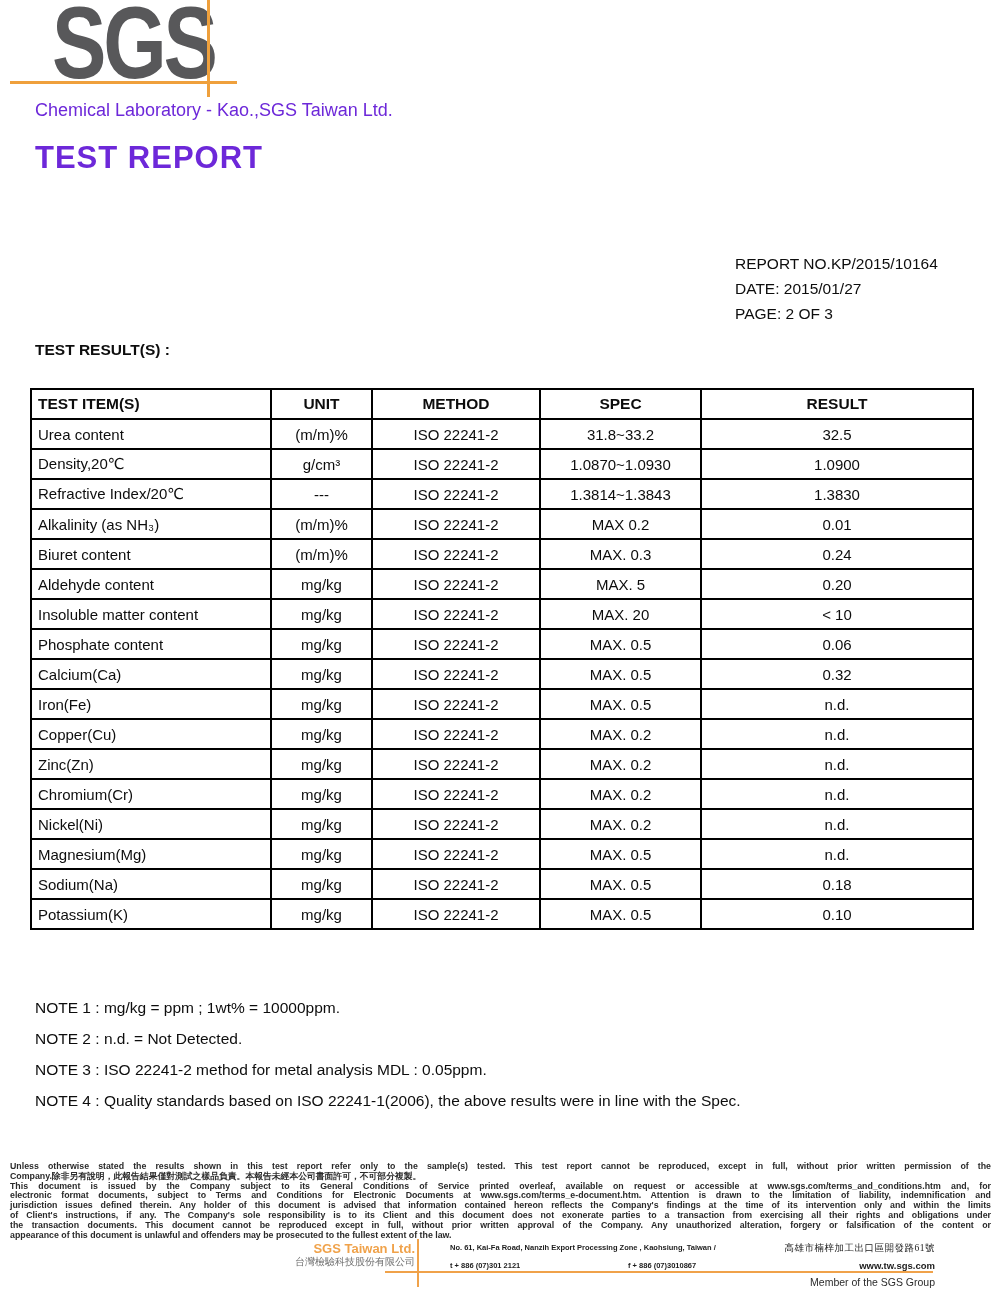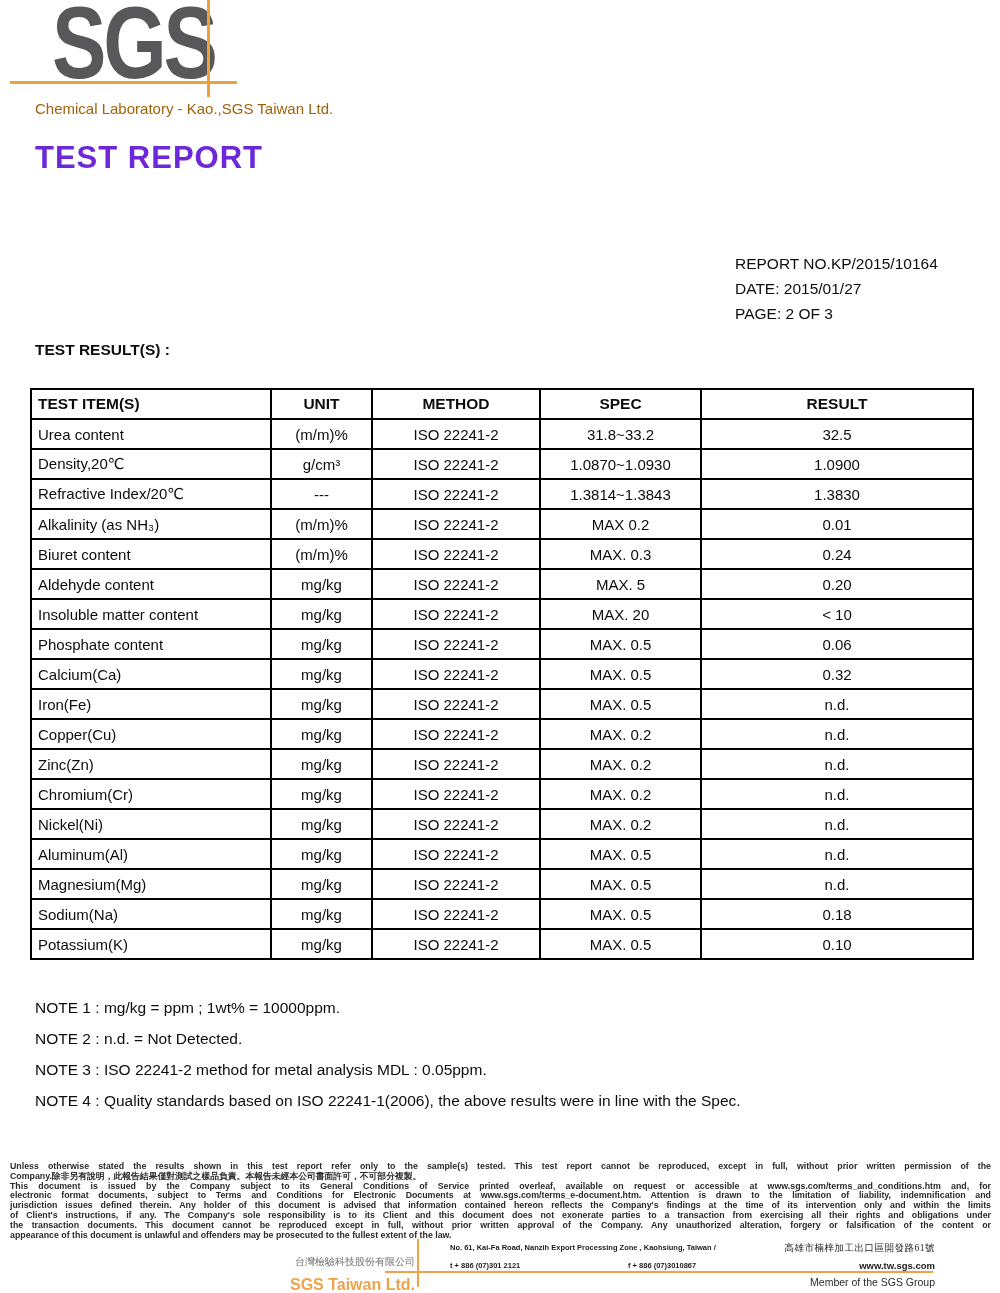--- a/index.html
+++ b/index.html
@@ -6,21 +6,21 @@
   html,body { background:#fff; }
   body { font-family:"Liberation Sans","DejaVu Sans",sans-serif; color:#111; }
   .page { position:relative; width:1000px; height:1293px; background:#fff; overflow:hidden;padding-left:30px; }
 
   
   .sgs-logo { position:absolute; left:52px; top:2px; font-size:102px; font-weight:bold;
               color:#58585A; letter-spacing:-4px; line-height:0.82;
               transform:scaleX(0.80); transform-origin:left top; }
   .logo-hline { position:absolute; left:10px; top:81px; width:227px; height:3px; background:#EFA03C; }
   .logo-vline { position:absolute; left:207px; top:0px; width:3px; height:97px; background:#EFA03C; }
-  .lab-name { position:absolute; left:35px; top:100px; font-size:15px; color:#a16207; }
+  .lab-name { position:absolute; left:35px; top:100px; font-size:18px; color:#6d28d9; }
   .report-title { position:absolute; left:35px; top:140px; font-size:31px; font-weight:bold;
                   letter-spacing:1px; color:#6d28d9; }
 
   
   .report-meta { position:absolute; left:735px; top:251px; font-size:15.5px; line-height:25px; color:#0d0d0d; }
 
   
   .section-title { position:absolute; left:35px; top:341px; font-size:15.5px; font-weight:bold; color:#0d0d0d; }
 
   
@@ -41,21 +41,21 @@
   .notes { position:absolute; left:35px; top:992px; font-size:15.5px; line-height:31px; color:#0d0d0d; }
 
   
   .disclaimer { position:absolute; left:10px; top:1162px; width:981px;
                 font-size:8.8px; line-height:9.8px; color:#2b2b2b;font-weight:bold; }
   .disc-line { text-align:justify; white-space:normal; }
   .disc-line.just { text-align-last:justify; }
 
   
   .f-company     { position:absolute; left:248px; width:167px; top:1241px; text-align:right;
-                   font-size:16px; font-weight:bold; color:#F0A24A;margin-top:35px; }
+                   font-size:13px; font-weight:bold; color:#F0A24A; }
   .f-company-zh  { position:absolute; left:248px; width:167px; top:1255px; text-align:right;
                    font-size:10px; color:#6e6e6e; font-family:"Liberation Serif","DejaVu Serif",serif; }
   .f-vline       { position:absolute; left:417px; top:1239px; width:2px; height:48px; background:#F0A24A; }
   .f-addr-en     { position:absolute; left:450px; top:1243px; font-size:7.5px; font-weight:bold; color:#1c1c1c; }
   .f-phone       { position:absolute; left:450px; top:1261px; font-size:7.5px; font-weight:bold; color:#1c1c1c; }
   .f-fax         { position:absolute; left:628px; top:1261px; font-size:7.5px; font-weight:bold; color:#1c1c1c; }
   .f-addr-zh     { position:absolute; left:748px; width:187px; top:1242px; text-align:right; font-size:9.5px;
                    letter-spacing:0.5px; color:#1c1c1c; font-family:"Liberation Serif","DejaVu Serif",serif; }
   .f-web         { position:absolute; left:748px; width:187px; top:1260px; text-align:right;
                    font-size:9.5px; font-weight:bold; color:#1c1c1c; }
@@ -192,27 +192,20 @@
           <td>n.d.</td>
         </tr>
         <tr>
           <td class="col-item">Nickel(Ni)</td>
           <td>mg/kg</td>
           <td>ISO 22241-2</td>
           <td>MAX. 0.2</td>
           <td>n.d.</td>
         </tr>
         <tr>
-          <td class="col-item">Aluminum(Al)</td>
-          <td>mg/kg</td>
-          <td>ISO 22241-2</td>
-          <td>MAX. 0.5</td>
-          <td>n.d.</td>
-        </tr>
-        <tr>
           <td class="col-item">Magnesium(Mg)</td>
           <td>mg/kg</td>
           <td>ISO 22241-2</td>
           <td>MAX. 0.5</td>
           <td>n.d.</td>
         </tr>
         <tr>
           <td class="col-item">Sodium(Na)</td>
           <td>mg/kg</td>
           <td>ISO 22241-2</td>

